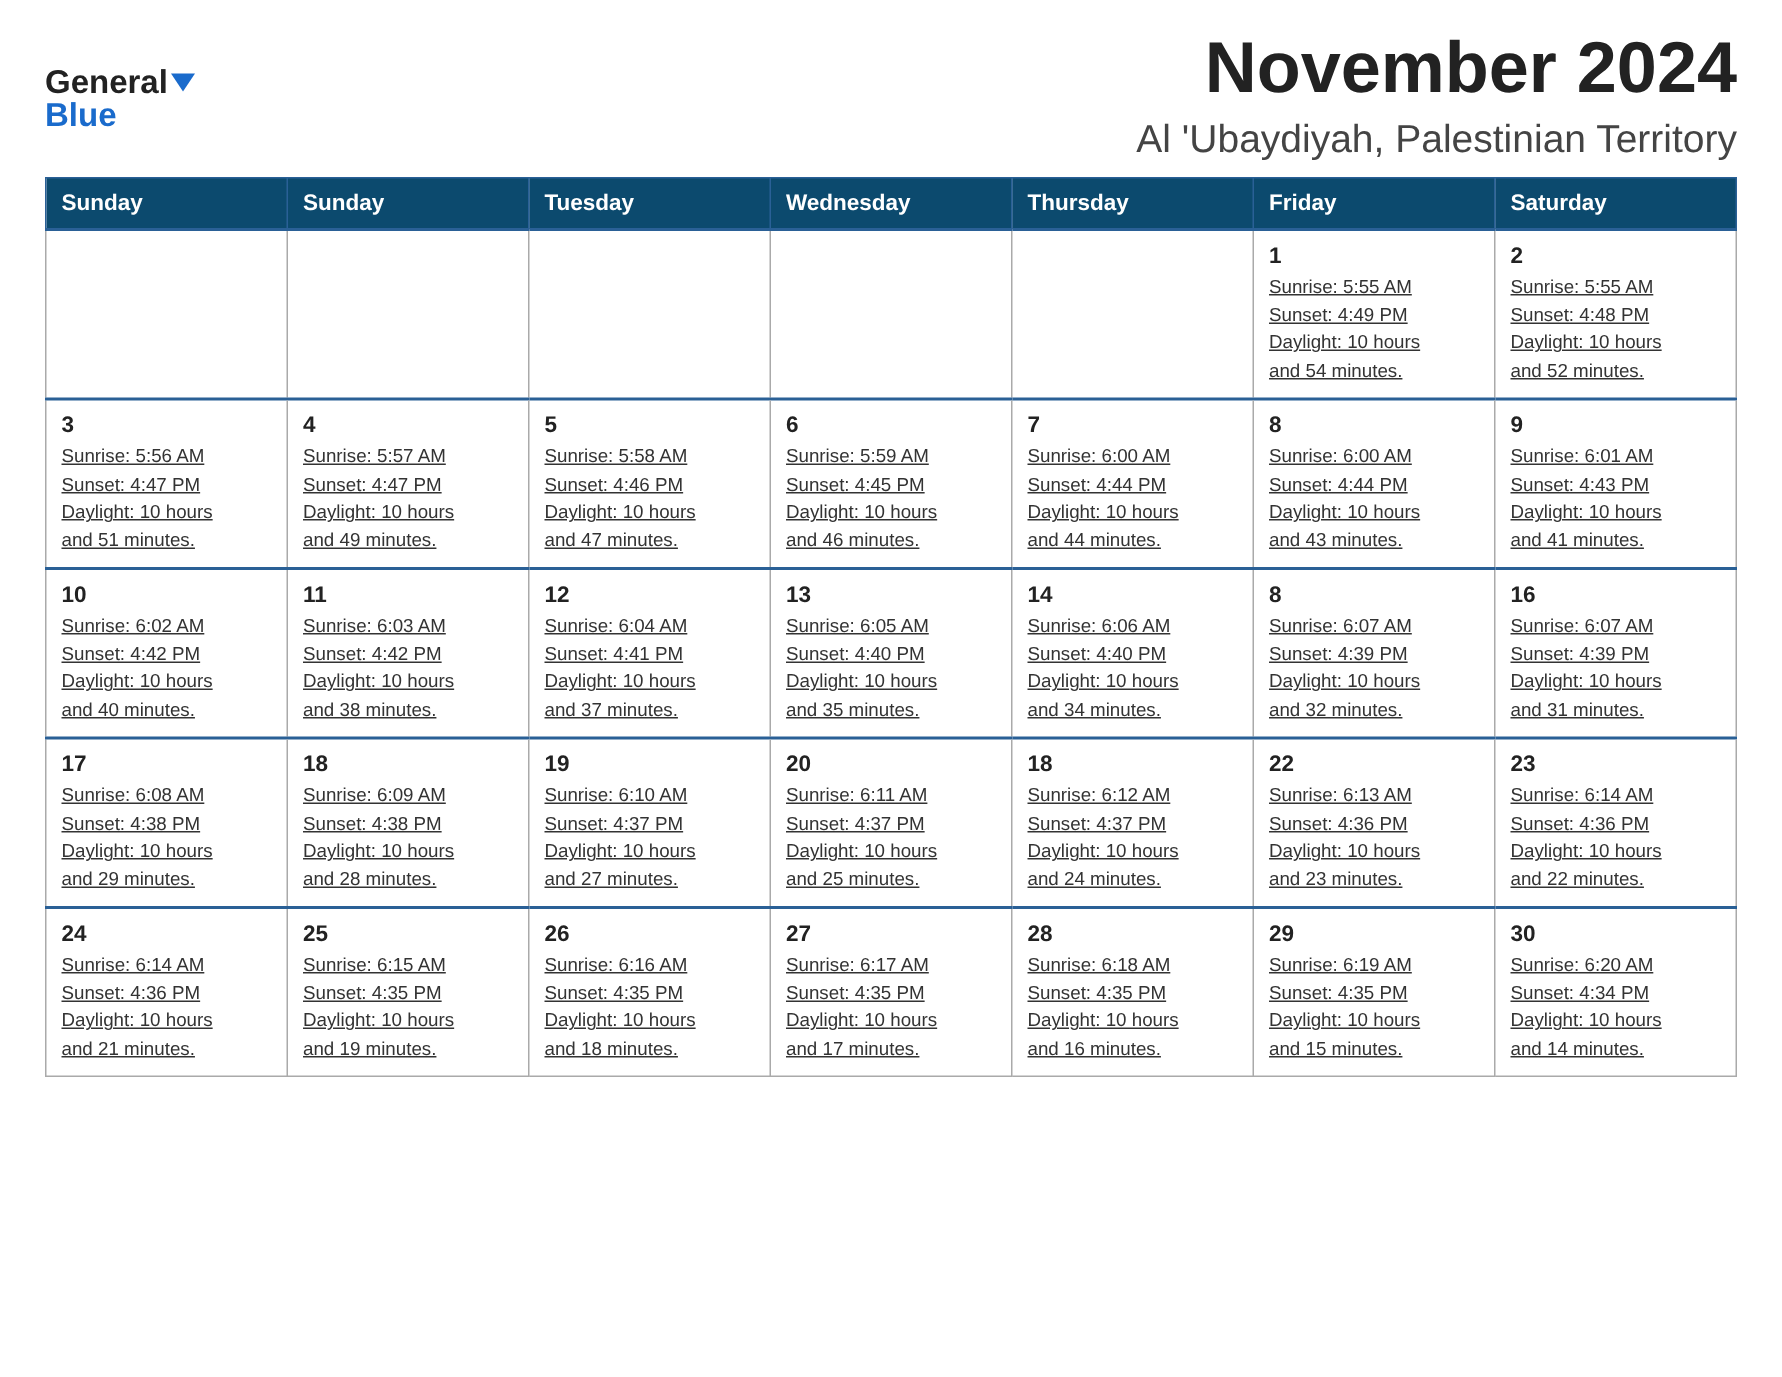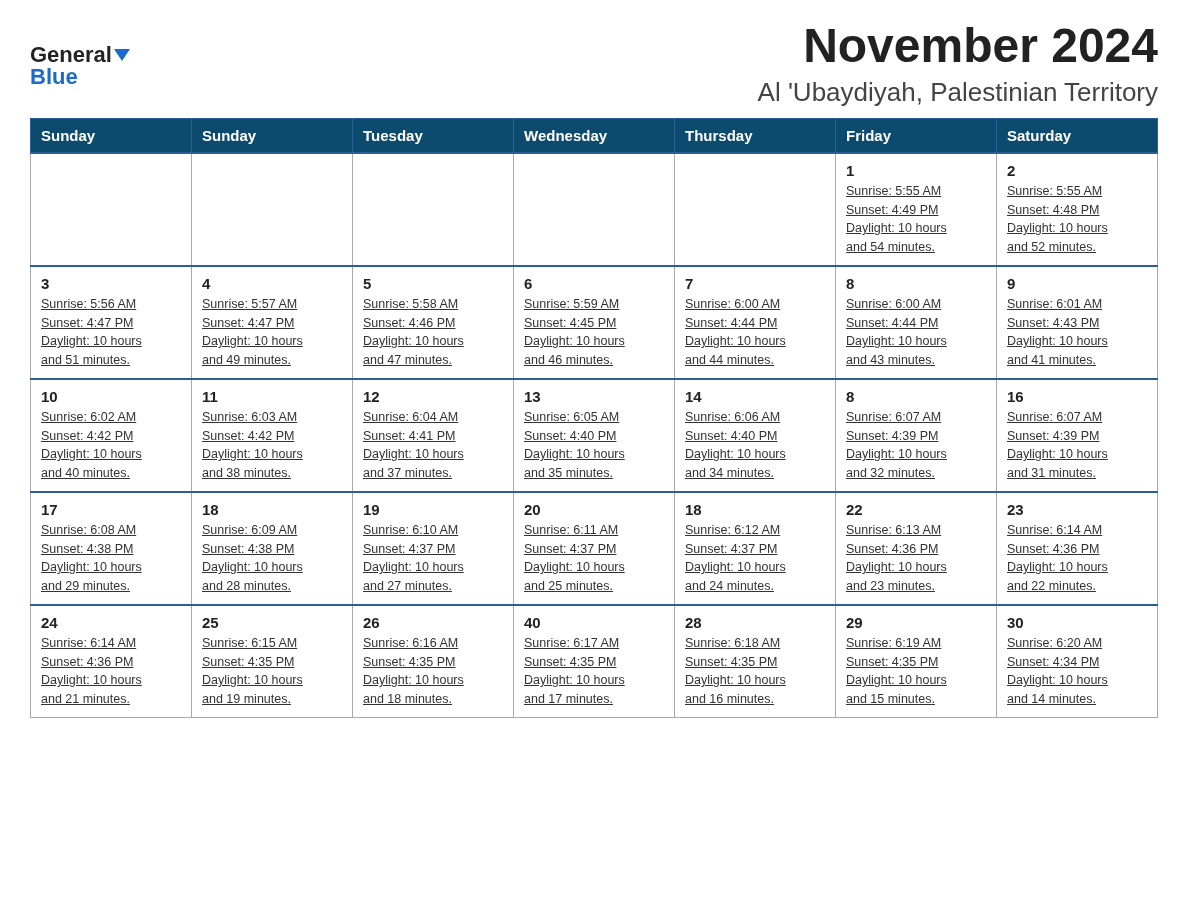--- a/index.html
+++ b/index.html
@@ -249,21 +249,21 @@
         </td>
         <td>
           <span class="day-number">25</span>
           <div class="day-info">Sunrise: 6:15 AM<br>Sunset: 4:35 PM<br>Daylight: 10 hours<br>and 19 minutes.</div>
         </td>
         <td>
           <span class="day-number">26</span>
           <div class="day-info">Sunrise: 6:16 AM<br>Sunset: 4:35 PM<br>Daylight: 10 hours<br>and 18 minutes.</div>
         </td>
         <td>
-          <span class="day-number">40</span>
+          <span class="day-number">27</span>
           <div class="day-info">Sunrise: 6:17 AM<br>Sunset: 4:35 PM<br>Daylight: 10 hours<br>and 17 minutes.</div>
         </td>
         <td>
           <span class="day-number">28</span>
           <div class="day-info">Sunrise: 6:18 AM<br>Sunset: 4:35 PM<br>Daylight: 10 hours<br>and 16 minutes.</div>
         </td>
         <td>
           <span class="day-number">29</span>
           <div class="day-info">Sunrise: 6:19 AM<br>Sunset: 4:35 PM<br>Daylight: 10 hours<br>and 15 minutes.</div>
         </td>

